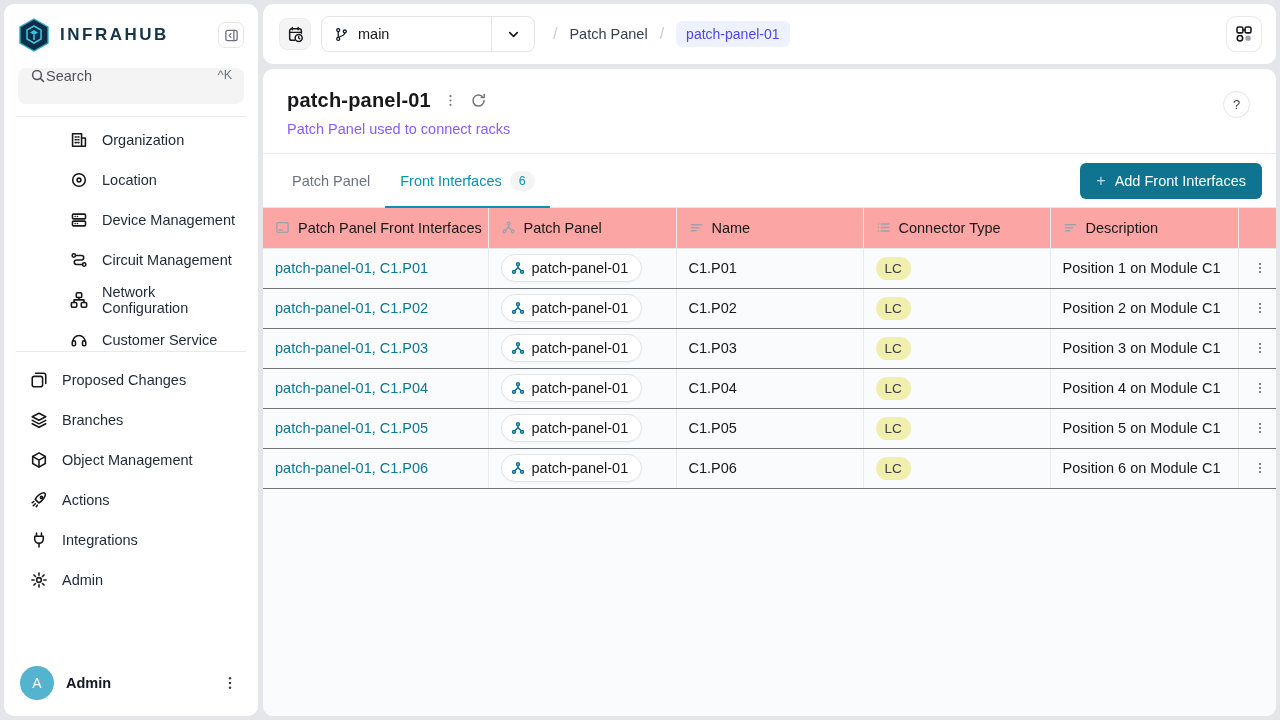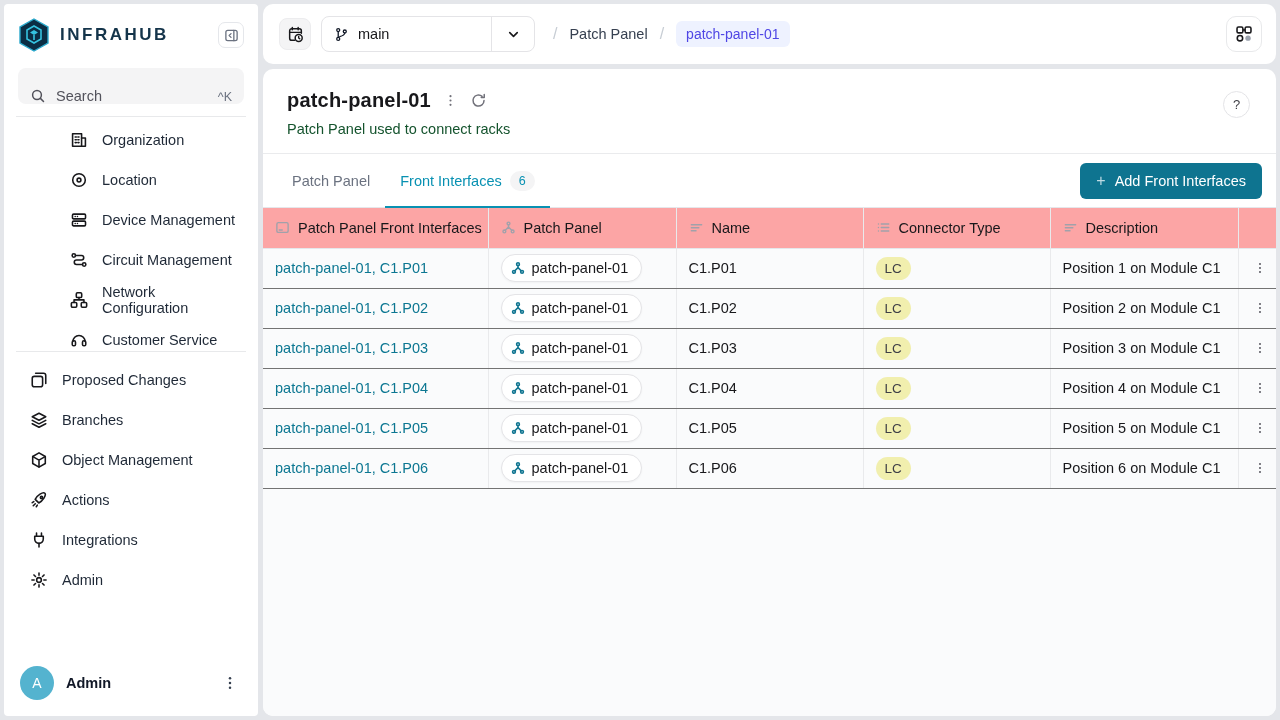--- a/index.html
+++ b/index.html
@@ -11,31 +11,31 @@
     display:flex;
     padding:4px;
     gap:5px;
     font-size:14px;
   }
   svg { display:block; }
   .icon { display:inline-flex; align-items:center; justify-content:center; flex:none; }
 
   
   .sidebar {
-    width:254px; background:#ffffff; border-radius:4px;
+    width:254px; background:#ffffff; border-radius:10px;
     display:flex; flex-direction:column; overflow:hidden;
   }
   .sidebar-header { display:flex; align-items:center; padding:14px 14px 10px 14px; gap:10px; }
   .logo-mark { width:32px; height:34px; flex:none; }
   .brand-name { font-size:17px; font-weight:800; letter-spacing:2.5px; color:#14344a; flex:1; }
   .collapse-btn { width:26px; height:26px; border:1px solid #e5e7eb; border-radius:7px; background:#fff;
     display:flex; align-items:center; justify-content:center; color:#6b7280; cursor:pointer; }
   .search-box {
     margin:6px 14px 12px 14px; height:36px; background:#f4f4f5; border-radius:8px;
-    display:flex; align-items:flex-end; padding:0 12px; gap:10px; color:#52525b; cursor:pointer;
+    display:flex; align-items:flex-start; padding:0 12px; color:#52525b; cursor:pointer;
   }
   .search-box .ph { flex:1; font-size:14.5px; color:#52525b; }
   .search-box .kbd { font-size:12.5px; color:#6b7280; }
   .nav-divider { border-top:1px solid #e8e9eb; margin:0 12px; }
   .nav-scroll { height:234px; overflow:hidden; padding-top:3px;padding-left:40px; }
   .nav-secondary { padding:8px 0 4px 0; }
   .nav-item {
     height:40px; display:flex; align-items:center; gap:14px; padding:0 14px 0 26px;
     font-size:14.5px; color:#1f2937; cursor:pointer;
   }
@@ -71,21 +71,21 @@
 
   .content { flex:1; background:#fff; border-radius:10px; display:flex; flex-direction:column; overflow:hidden; }
 
   .page-head { padding:20px 24px 16px 24px; border-bottom:1px solid #eaebed; position:relative; }
   .title-row { display:flex; align-items:center; gap:12px; }
   .page-title { font-size:20px; font-weight:700; color:#18181b; letter-spacing:.2px; }
   .title-kebab, .title-refresh { color:#71717a; cursor:pointer; display:flex; }
   .help-btn { position:absolute; right:26px; top:22px; width:27px; height:27px; border-radius:50%;
     border:1px solid #e4e4e7; background:#fff; color:#3f3f46; font-size:13px;
     display:flex; align-items:center; justify-content:center; cursor:pointer; }
-  .page-desc { margin-top:9px; color:#14532d; font-size:14.5px; }
+  .page-desc { margin-top:9px; color:#8b5cf6; font-size:14.5px; }
 
   .tab-row { display:flex; align-items:stretch; height:54px; padding:0 14px; border-bottom:1px solid #e5e7eb; flex:none; }
   .tab { display:flex; align-items:center; gap:8px; padding:0 15px; font-size:14.5px; color:#6b7280;
     cursor:pointer; position:relative; }
   .tab.active { color:#0891b2; }
   .tab.active::after { content:""; position:absolute; left:0; right:0; bottom:-1px; height:2px; background:#0891b2; }
   .tab-count { background:#f4f4f5; color:#0891b2; border-radius:999px; padding:3px 9px; font-size:12.5px; }
   .add-btn { margin-left:auto; align-self:center; height:36px; background:#0e7490; color:#fff; border:none;
     border-radius:6px; padding:0 16px; font-size:14.5px; font-family:inherit; display:flex; align-items:center;
     gap:9px; cursor:pointer; }

